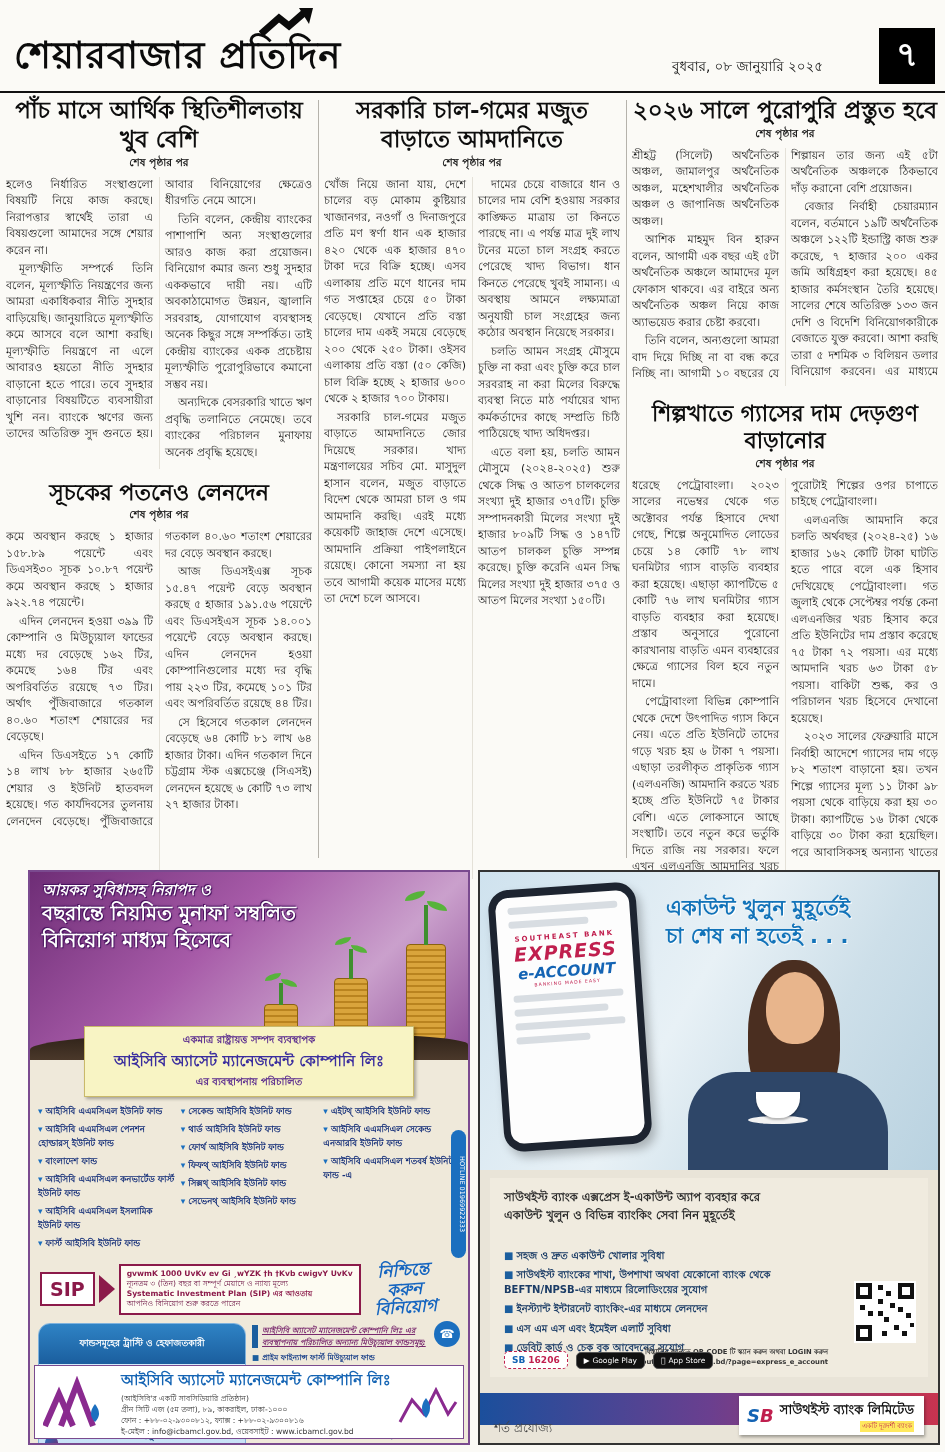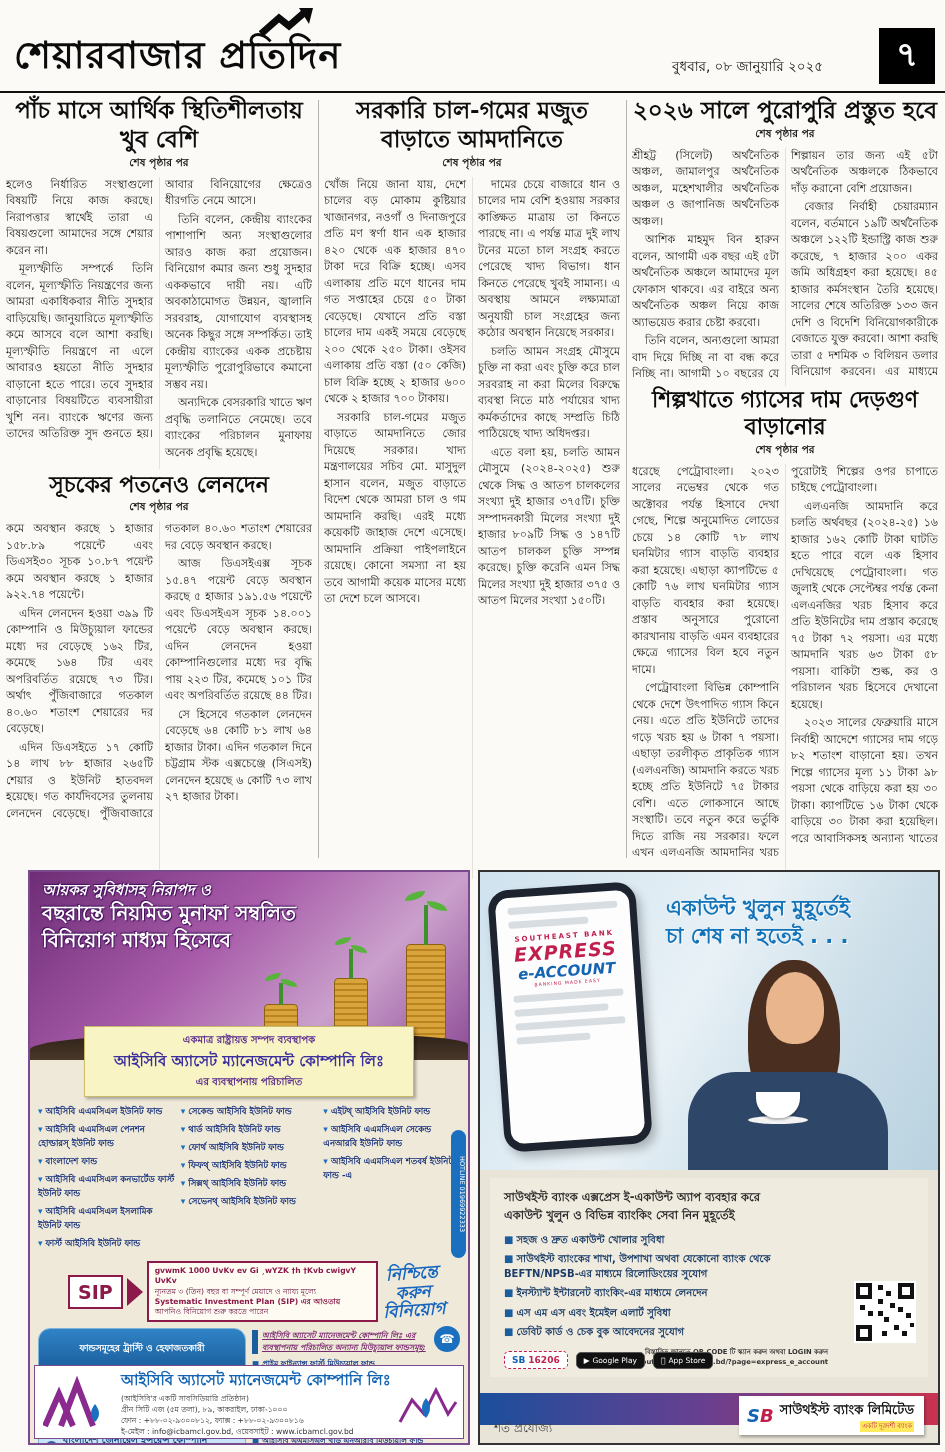--- a/index.html
+++ b/index.html
@@ -40,21 +40,21 @@
   .leaf { position:absolute; width:16px; height:8px; background:#57b33a; border-radius:0 100% 0 100%; }
   .icb-ribbon { position:relative; width:330px; margin:-34px auto 6px auto; background:#f8f4c4; border:1px solid #c9b96a; box-shadow:2px 2px 3px rgba(0,0,0,.3); text-align:center; padding:5px 6px; }
   .icb-ribbon .r1 { font-size:10px; color:#5b2d8e; font-weight:bold; }
   .icb-ribbon .r2 { font-size:15px; color:#3a2d9e; font-weight:bold; }
   .icb-ribbon .r3 { font-size:10px; color:#5b2d8e; font-weight:bold; }
   .icb-funds { display:flex; gap:6px; padding:2px 8px 4px 8px; }
   .icb-funds ul { list-style:none; flex:1; }
   .icb-funds li { font-size:8.6px; font-weight:bold; color:#17317a; margin-bottom:4px; }
   .drop { color:#1b6fbf; margin-right:3px; font-size:9px; }
   .sip-row { display:flex; align-items:center; gap:4px; padding:2px 24px 4px 10px; }
-  .sip-badge { background:#fff; border:2px solid #8b1a4a; color:#8b1a4a; font-weight:bold; font-size:19px; padding:4px 8px;margin-left:28px; }
+  .sip-badge { background:#fff; border:2px solid #8b1a4a; color:#8b1a4a; font-weight:bold; font-size:19px; padding:4px 8px; }
   .sip-arrow { width:0; height:0; border-top:14px solid transparent; border-bottom:14px solid transparent; border-left:16px solid #8b1a4a; }
   .sip-box { border:2px solid #8b1a4a; background:#fdfbf2; padding:3px 6px; font-size:7.6px; color:#6a1040; line-height:1.35; }
   .sip-box .eng { font-weight:bold; color:#8b1a4a; }
   .icb-slogan { font-size:17px; font-weight:bold; font-style:italic; color:#1565c0; transform:rotate(-4deg); text-align:center; line-height:1.1; flex:1; }
   .hotline-strip { position:absolute; right:2px; top:258px; width:15px; height:128px; background:#1b6fbf; color:#fff; writing-mode:vertical-rl; font-size:6.5px; text-align:center; border-radius:8px; padding:3px 0; }
   .icb-bottom { display:flex; gap:6px; padding:2px 8px; }
   .trustee { width:208px; background:linear-gradient(#dceefc,#b8d9f2); border:1px solid #7fb2dd; border-radius:12px; overflow:hidden; }
   .trustee-hd { background:linear-gradient(#2f83c5,#1b5e9e); color:#fff; text-align:center; font-size:9px; font-weight:bold; padding:14px; line-height:1.3; }
   .trustee ul { list-style:none; padding:4px 6px 0 6px; }
   .trustee li { display:flex; align-items:center; gap:5px; font-size:9.3px; font-weight:bold; color:#0b3e7a; margin-bottom:15px; }
@@ -84,21 +84,21 @@
   .ph-b3 { color:#1464b4; font-size:15px; font-weight:bold; font-style:italic; }
   .ph-b4 { color:#c01f4e; font-size:4.6px; letter-spacing:1px; }
   .woman { position:absolute; right:30px; bottom:0; width:230px; height:210px; }
   .w-hair { position:absolute; right:68px; top:0; width:92px; height:150px; background:#4a2e20; border-radius:48% 48% 40% 40%; }
   .w-face { position:absolute; right:84px; top:12px; width:58px; height:72px; background:#e8b58c; border-radius:50% 50% 45% 45%; }
   .w-body { position:absolute; right:20px; bottom:-12px; width:200px; height:110px; background:#2e4668; border-radius:48px 60px 0 0; }
   .w-cup { position:absolute; right:108px; bottom:52px; width:44px; height:26px; background:#fff; border-radius:0 0 20px 20px; box-shadow:0 2px 2px rgba(0,0,0,.25); }
   .w-sauce { position:absolute; right:100px; bottom:46px; width:60px; height:8px; background:#f3f3f3; border-radius:50%; }
   .seb-panel { position:absolute; left:10px; right:10px; top:306px; bottom:66px; background:#f0ebdf; padding:10px 14px; }
   .seb-intro { font-size:11.5px; font-weight:bold; color:#2a2a2a; line-height:1.6; }
-  .seb-panel ul { list-style:none; margin-top:8px; width:330px; }
+  .seb-panel ul { list-style:none; margin-top:24px; width:330px; }
   .seb-panel li { font-size:10px; font-weight:bold; color:#1b3c66; line-height:1.45; margin-bottom:5px; }
   .qr { position:absolute; right:12px; bottom:30px; }
   .seb-badges { position:absolute; left:14px; bottom:8px; display:flex; gap:8px; align-items:center; }
   .bdg { border:1px solid #555; border-radius:5px; background:#111; color:#fff; font-size:7.5px; padding:3px 7px; display:flex; align-items:center; gap:3px; }
   .bdg.red { background:#fff; color:#c01f4e; border:1px dashed #c01f4e; font-weight:bold; font-size:9px; }
   .qr-cap { position:absolute; right:100px; bottom:10px; text-align:right; font-size:6.8px; font-weight:bold; color:#333; line-height:1.5; }
   .seb-bar { position:absolute; left:0; right:0; bottom:18px; height:32px; background:linear-gradient(90deg,#1b4f9c,#6a3f8f,#c8334f); }
   .seb-logo-box { position:absolute; right:14px; bottom:8px; background:#fff; padding:3px 10px 3px 8px; box-shadow:1px 2px 3px rgba(0,0,0,.35); display:flex; align-items:center; gap:6px; }
   .sb-mark { font-weight:bold; font-size:18px; color:#1464b4; font-style:italic; }
   .sb-mark span { color:#c01f4e; }
@@ -130,21 +130,21 @@
     <div class="group" style="left:6px; width:306px;">
       <div class="headline h-big">পাঁচ মাসে আর্থিক স্থিতিশীলতায় খুব বেশি</div>
       <div class="contd">শেষ পৃষ্ঠার পর</div>
       <div class="body-cols" style="height:292px">
 
       <p>হলেও নির্ধারিত সংস্থাগুলো বিষয়টি নিয়ে কাজ করছে। নিরাপত্তার স্বার্থেই তারা এ বিষয়গুলো আমাদের সঙ্গে শেয়ার করেন না।</p>
           <p>মূল্যস্ফীতি সম্পর্কে তিনি বলেন, মূল্যস্ফীতি নিয়ন্ত্রণের জন্য আমরা একাধিকবার নীতি সুদহার বাড়িয়েছি। জানুয়ারিতে মূল্যস্ফীতি কমে আসবে বলে আশা করছি। মূল্যস্ফীতি নিয়ন্ত্রণে না এলে আবারও হয়তো নীতি সুদহার বাড়ানো হতে পারে। তবে সুদহার বাড়ানোর বিষয়টিতে ব্যবসায়ীরা খুশি নন। ব্যাংকে ঋণের জন্য তাদের অতিরিক্ত সুদ গুনতে হয়। আবার বিনিয়োগের ক্ষেত্রেও ধীরগতি নেমে আসে।</p>
           <p>তিনি বলেন, কেন্দ্রীয় ব্যাংকের পাশাপাশি অন্য সংস্থাগুলোর আরও কাজ করা প্রয়োজন। বিনিয়োগ কমার জন্য শুধু সুদহার এককভাবে দায়ী নয়। এটি অবকাঠামোগত উন্নয়ন, জ্বালানি সরবরাহ, যোগাযোগ ব্যবস্থাসহ অনেক কিছুর সঙ্গে সম্পর্কিত। তাই কেন্দ্রীয় ব্যাংকের একক প্রচেষ্টায় মূল্যস্ফীতি পুরোপুরিভাবে কমানো সম্ভব নয়।</p>
           <p>অন্যদিকে বেসরকারি খাতে ঋণ প্রবৃদ্ধি তলানিতে নেমেছে। তবে ব্যাংকের পরিচালন মুনাফায় অনেক প্রবৃদ্ধি হয়েছে।</p>
         </div>
-      <div class="headline h-mid" style="margin-top:2px">সূচকের পতনেও লেনদেন</div>
+      <div class="headline h-mid" style="margin-top:10px">সূচকের পতনেও লেনদেন</div>
       <div class="contd">শেষ পৃষ্ঠার পর</div>
       <div class="body-cols" style="height:372px">
 
       <p>কমে অবস্থান করছে ১ হাজার ১৫৮.৮৯ পয়েন্টে এবং ডিএসই৩০ সূচক ১০.৮৭ পয়েন্ট কমে অবস্থান করছে ১ হাজার ৯২২.৭৪ পয়েন্টে।</p>
           <p>এদিন লেনদেন হওয়া ৩৯৯ টি কোম্পানি ও মিউচ্যুয়াল ফান্ডের মধ্যে দর বেড়েছে ১৬২ টির, কমেছে ১৬৪ টির এবং অপরিবর্তিত রয়েছে ৭৩ টির। অর্থাৎ পুঁজিবাজারে গতকাল ৪০.৬০ শতাংশ শেয়ারের দর বেড়েছে।</p>
           <p>এদিন ডিএসইতে ১৭ কোটি ১৪ লাখ ৮৮ হাজার ২৬৫টি শেয়ার ও ইউনিট হাতবদল হয়েছে। গত কার্যদিবসের তুলনায় লেনদেন বেড়েছে। পুঁজিবাজারে গতকাল ৪০.৬০ শতাংশ শেয়ারের দর বেড়ে অবস্থান করছে।</p>
           <p>আজ ডিএসইএক্স সূচক ১৫.৪৭ পয়েন্ট বেড়ে অবস্থান করছে ৫ হাজার ১৯১.৫৬ পয়েন্টে এবং ডিএসইএস সূচক ১৪.০০১ পয়েন্টে বেড়ে অবস্থান করছে। এদিন লেনদেন হওয়া কোম্পানিগুলোর মধ্যে দর বৃদ্ধি পায় ২২৩ টির, কমেছে ১০১ টির এবং অপরিবর্তিত রয়েছে ৪৪ টির।</p>
           <p>সে হিসেবে গতকাল লেনদেন বেড়েছে ৬৪ কোটি ৮১ লাখ ৬৪ হাজার টাকা। এদিন গতকাল দিনে চট্টগ্রাম স্টক এক্সচেঞ্জে (সিএসই) লেনদেন হয়েছে ৬ কোটি ৭৩ লাখ ২৭ হাজার টাকা।</p>
         </div>
     </div>
@@ -165,21 +165,21 @@
     <div class="group" style="left:632px; width:306px;">
       <div class="headline h-big">২০২৬ সালে পুরোপুরি প্রস্তুত হবে</div>
       <div class="contd">শেষ পৃষ্ঠার পর</div>
       <div class="body-cols" style="height:238px">
 
       <p>শ্রীহট্ট (সিলেট) অর্থনৈতিক অঞ্চল, জামালপুর অর্থনৈতিক অঞ্চল, মহেশখালীর অর্থনৈতিক অঞ্চল ও জাপানিজ অর্থনৈতিক অঞ্চল।</p>
           <p>আশিক মাহমুদ বিন হারুন বলেন, আগামী এক বছর এই ৫টা অর্থনৈতিক অঞ্চলে আমাদের মূল ফোকাস থাকবে। এর বাইরে অন্য অর্থনৈতিক অঞ্চল নিয়ে কাজ অ্যাভয়েড করার চেষ্টা করবো।</p>
           <p>তিনি বলেন, অন্যগুলো আমরা বাদ দিয়ে দিচ্ছি না বা বন্ধ করে নিচ্ছি না। আগামী ১০ বছরের যে শিল্পায়ন তার জন্য এই ৫টা অর্থনৈতিক অঞ্চলকে ঠিকভাবে দাঁড় করানো বেশি প্রয়োজন।</p>
           <p>বেজার নির্বাহী চেয়ারম্যান বলেন, বর্তমানে ১৯টি অর্থনৈতিক অঞ্চলে ১২২টি ইন্ডাস্ট্রি কাজ শুরু করেছে, ৭ হাজার ২০০ একর জমি অধিগ্রহণ করা হয়েছে। ৪৫ হাজার কর্মসংস্থান তৈরি হয়েছে। সালের শেষে অতিরিক্ত ১৩৩ জন দেশি ও বিদেশি বিনিয়োগকারীকে বেজাতে যুক্ত করবো। আশা করছি তারা ৫ দশমিক ৩ বিলিয়ন ডলার বিনিয়োগ করবেন। এর মাধ্যমে আড়াই লাখ লোকের কর্মসংস্থান হবে।</p>
         </div>
-      <div class="headline h-mid" style="margin-top:0">শিল্পখাতে গ্যাসের দাম দেড়গুণ বাড়ানোর</div>
+      <div class="headline h-mid" style="margin-top:14px">শিল্পখাতে গ্যাসের দাম দেড়গুণ বাড়ানোর</div>
       <div class="contd">শেষ পৃষ্ঠার পর</div>
       <div class="body-cols" style="height:408px">
 
       <p>ধরেছে পেট্রোবাংলা। ২০২৩ সালের নভেম্বর থেকে গত অক্টোবর পর্যন্ত হিসাবে দেখা গেছে, শিল্পে অনুমোদিত লোডের চেয়ে ১৪ কোটি ৭৮ লাখ ঘনমিটার গ্যাস বাড়তি ব্যবহার করা হয়েছে। এছাড়া ক্যাপটিভে ৫ কোটি ৭৬ লাখ ঘনমিটার গ্যাস বাড়তি ব্যবহার করা হয়েছে। প্রস্তাব অনুসারে পুরোনো কারখানায় বাড়তি এমন ব্যবহারের ক্ষেত্রে গ্যাসের বিল হবে নতুন দামে।</p>
           <p>পেট্রোবাংলা বিভিন্ন কোম্পানি থেকে দেশে উৎপাদিত গ্যাস কিনে নেয়। এতে প্রতি ইউনিটে তাদের গড়ে খরচ হয় ৬ টাকা ৭ পয়সা। এছাড়া তরলীকৃত প্রাকৃতিক গ্যাস (এলএনজি) আমদানি করতে খরচ হচ্ছে প্রতি ইউনিটে ৭৫ টাকার বেশি। এতে লোকসানে আছে সংস্থাটি। তবে নতুন করে ভর্তুকি দিতে রাজি নয় সরকার। ফলে এখন এলএনজি আমদানির খরচ পুরোটাই শিল্পের ওপর চাপাতে চাইছে পেট্রোবাংলা।</p>
           <p>এলএনজি আমদানি করে চলতি অর্থবছর (২০২৪-২৫) ১৬ হাজার ১৬২ কোটি টাকা ঘাটতি হতে পারে বলে এক হিসাব দেখিয়েছে পেট্রোবাংলা। গত জুলাই থেকে সেপ্টেম্বর পর্যন্ত কেনা এলএনজির খরচ হিসাব করে প্রতি ইউনিটের দাম প্রস্তাব করেছে ৭৫ টাকা ৭২ পয়সা। এর মধ্যে আমদানি খরচ ৬৩ টাকা ৫৮ পয়সা। বাকিটা শুল্ক, কর ও পরিচালন খরচ হিসেবে দেখানো হয়েছে।</p>
           <p>২০২৩ সালের ফেব্রুয়ারি মাসে নির্বাহী আদেশে গ্যাসের দাম গড়ে ৮২ শতাংশ বাড়ানো হয়। তখন শিল্পে গ্যাসের মূল্য ১১ টাকা ৯৮ পয়সা থেকে বাড়িয়ে করা হয় ৩০ টাকা। ক্যাপটিভে ১৬ টাকা থেকে বাড়িয়ে ৩০ টাকা করা হয়েছিল। পরে আবাসিকসহ অন্যান্য খাতের দাম বাড়ানো হয় ৬০ টাকা ৭৫ পয়সা পর্যন্ত।</p>
         </div>
     </div>
   </div>

